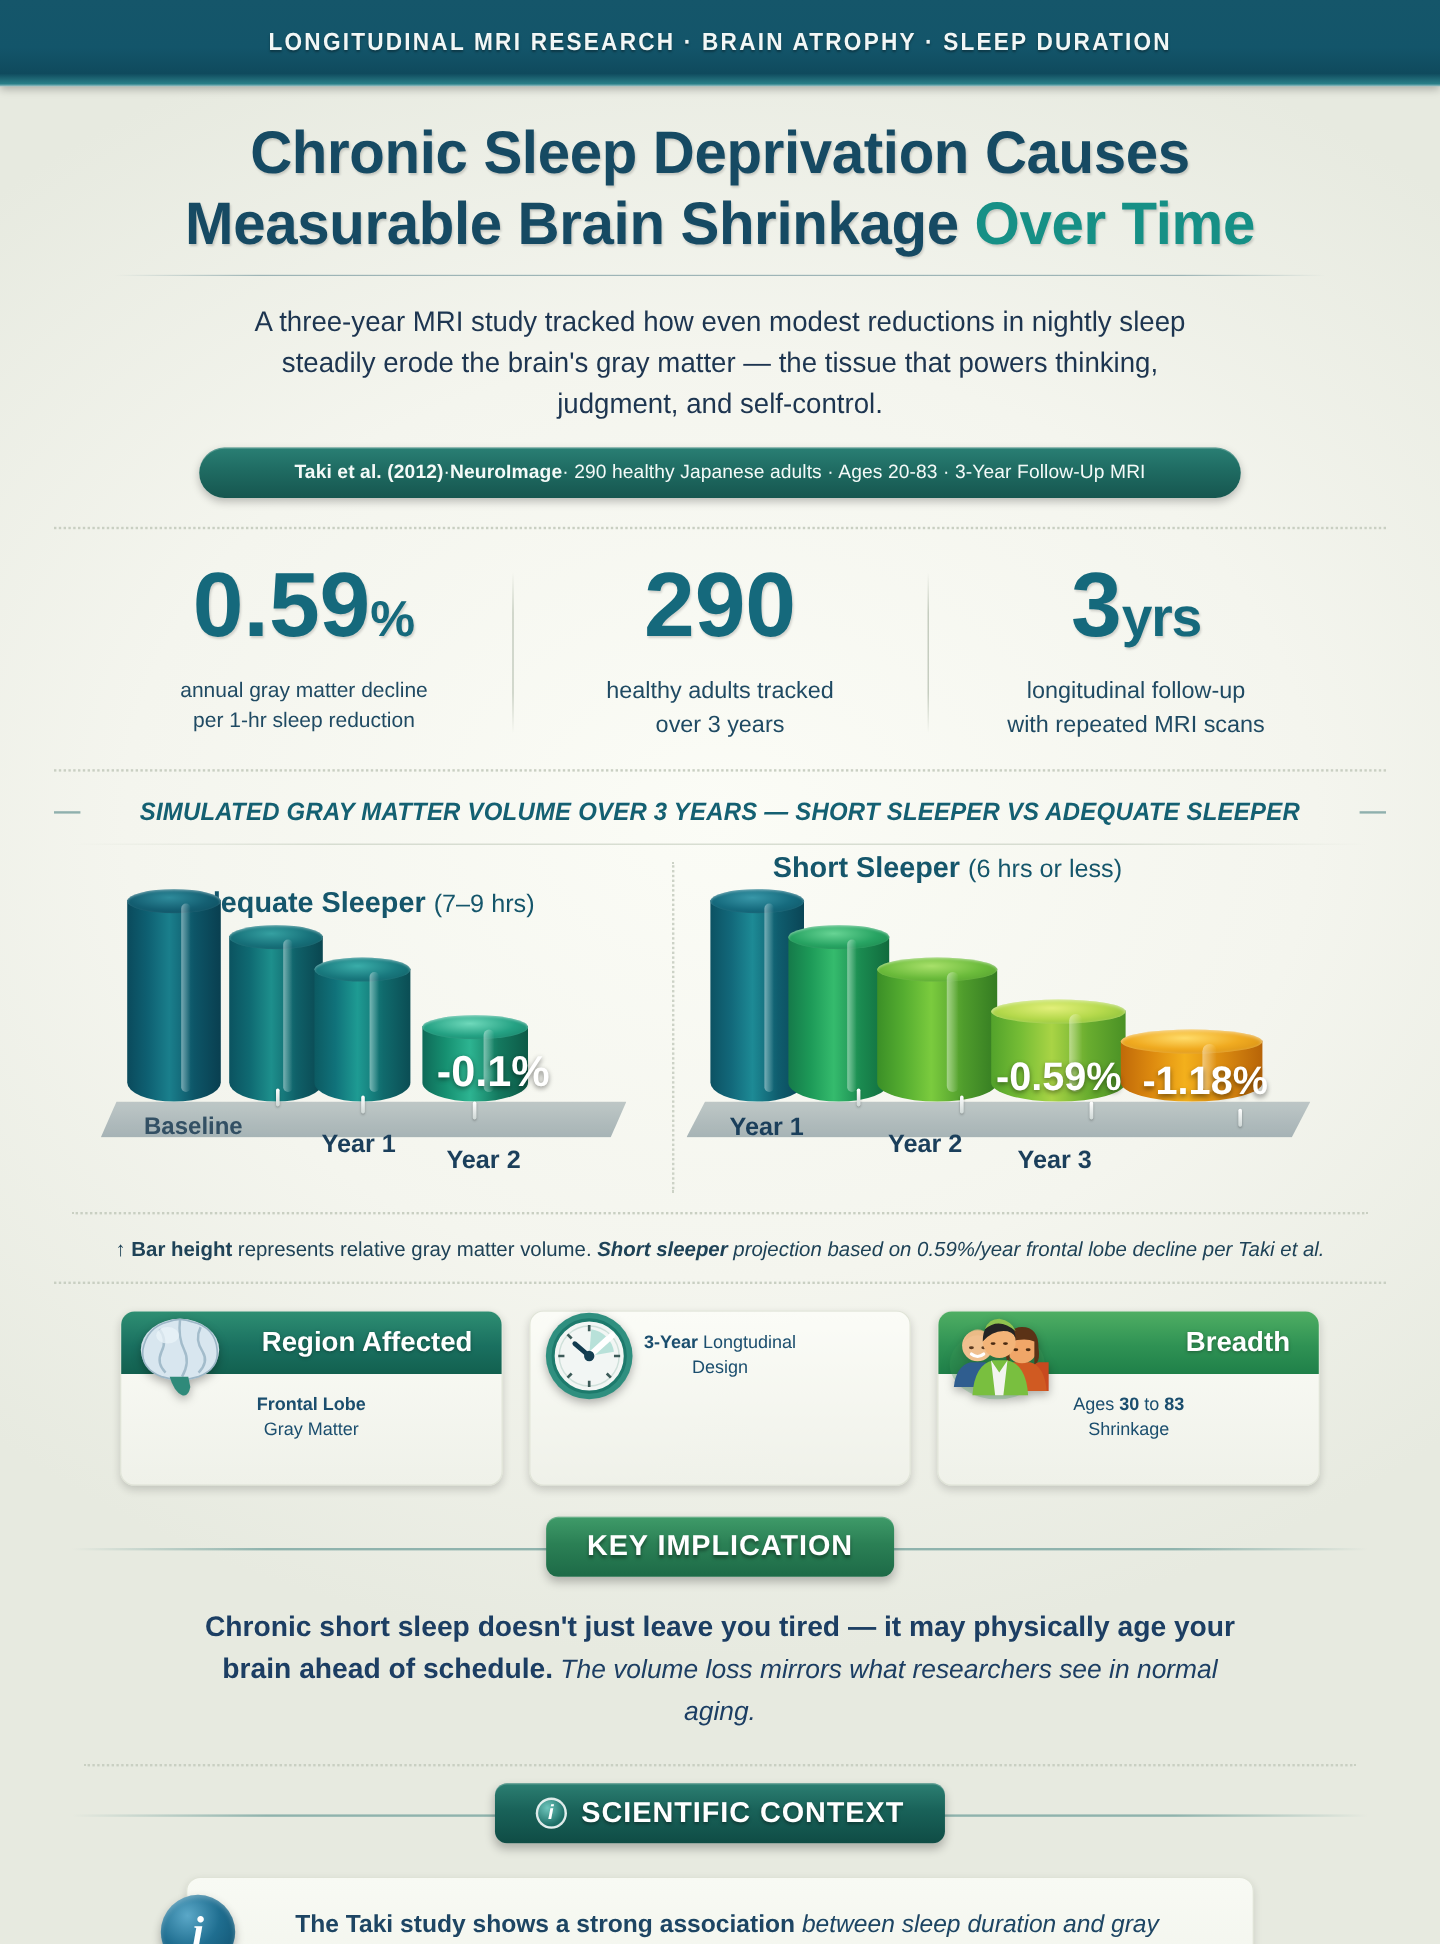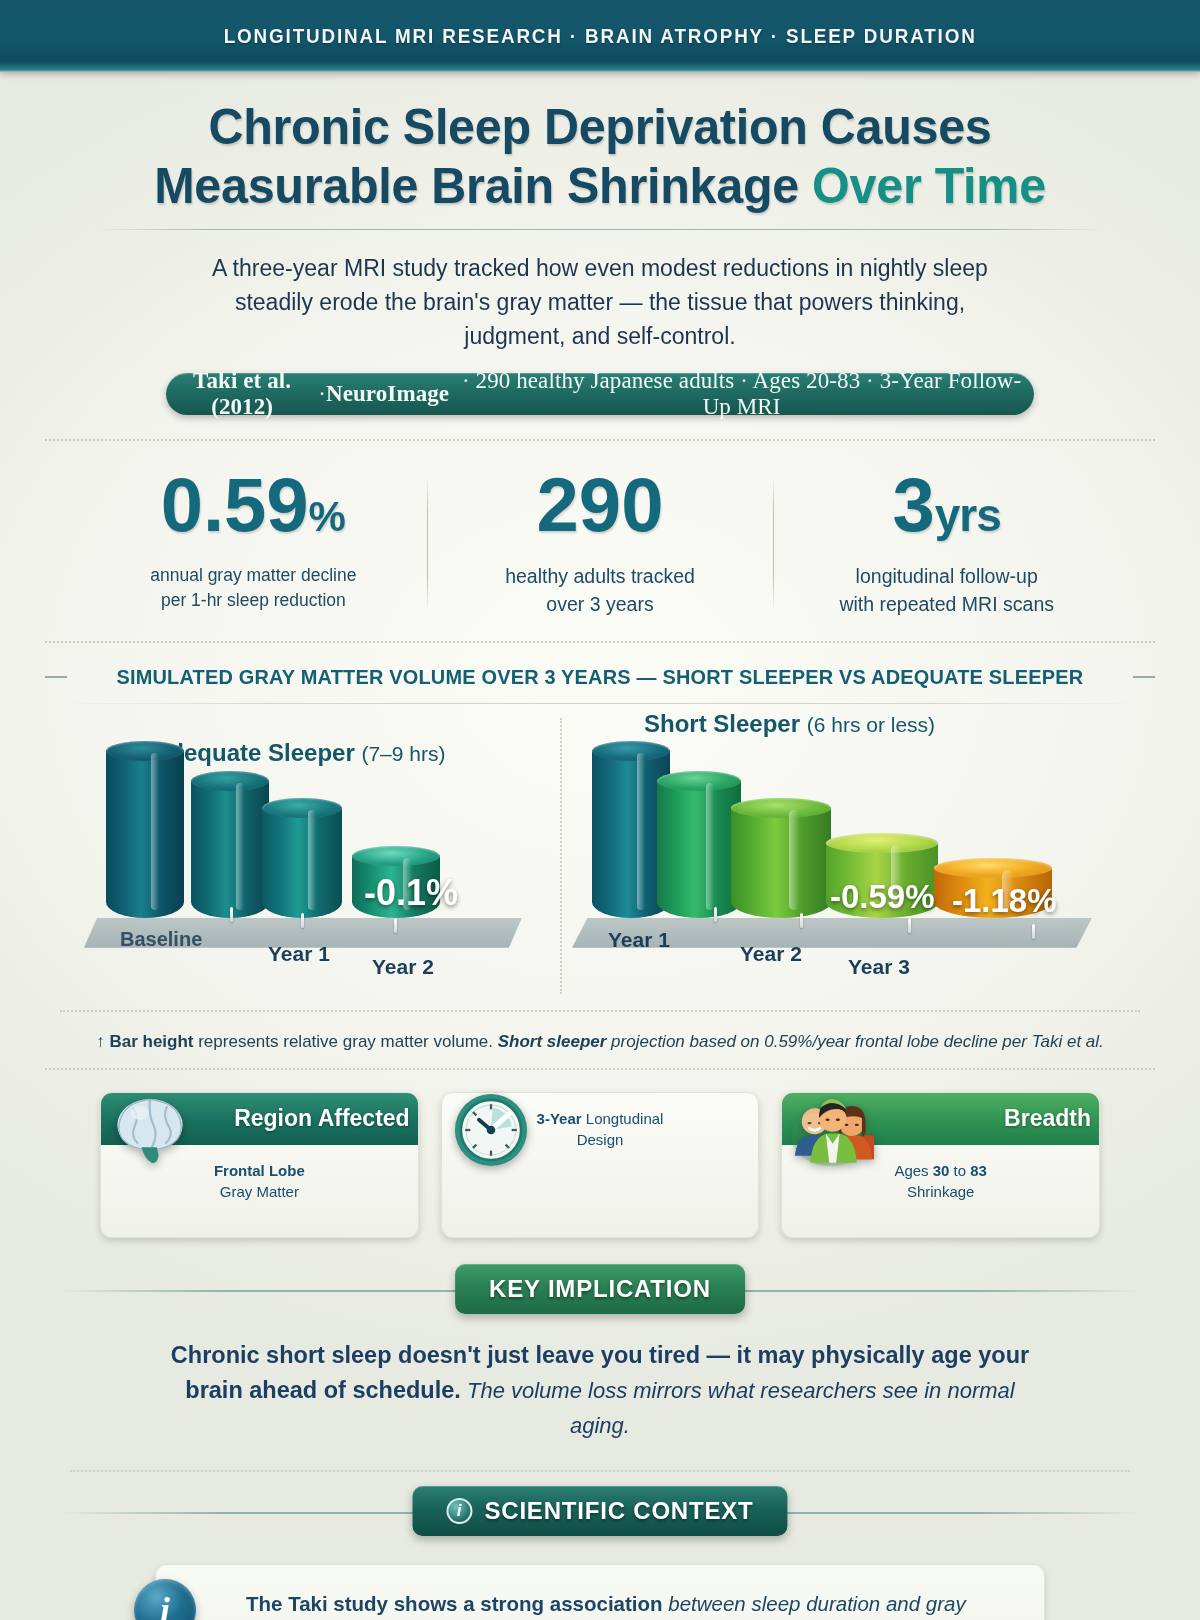--- a/index.html
+++ b/index.html
@@ -60,22 +60,22 @@
     transform: scaleX(.98);
   }
   
   .cite-pill {
     width: 868px; height: 42px; margin: 20px auto 0;
     border-radius: 21px;
     background: linear-gradient(180deg,#2a7f74 0%, #1f6b62 45%, #16564f 100%);
     box-shadow: 0 3px 7px rgba(0,0,0,.25), inset 0 1px 0 rgba(255,255,255,.22);
     display: flex; align-items: center; justify-content: center;
     color: #f4faf8;
-    font-size: 23px;
-    font-family: Liberation Serif, serif;
+    font-size: 16px;
+    font-family: Liberation Sans, sans-serif;
     letter-spacing: .1px;
     text-align: center;
   }
   .cite-pill b { font-weight: bold; }
   
   .dotrule {
     width: 1110px; height: 0; margin: 0 auto;
     border-top: 2px dotted #c9cfc2;
   }
   
@@ -101,21 +101,21 @@
   .stat-label {
     margin-top: 20px;
     font-size: 19.5px; line-height: 1.42;
     color: #1f4a63;
     font-family: "Liberation Sans Narrow","Liberation Sans",sans-serif;
   }
   .stat-label .small { font-size: 17.5px; }
   
   .sec-head {
     display: flex; align-items: center; justify-content: center;
-    gap: 24px; margin: 22px auto 0; width: 1110px;
+    gap: 24px; margin: 22px auto 0; width: 1110px; font-style: italic;
   }
   .sec-head .ln { height: 2px; flex: 1; background: #8fb0ad; max-width: 60px; }
   .sec-head .txt {
     font-family: "Liberation Sans Narrow","Liberation Sans",sans-serif;
     font-weight: bold; font-size: 21px; letter-spacing: .2px;
     color: #146072; text-transform: uppercase; white-space: nowrap;
     transform: scaleX(.95);
   }
   .softrule {
     width: 1080px; height: 1px; margin: 14px auto 0;
@@ -195,21 +195,21 @@
     border-radius: 12px;
     background: linear-gradient(180deg,#fbfcf7 0%, #eff1e9 100%);
     box-shadow: 0 3px 7px rgba(0,0,0,.16);
     border: 1px solid #e0e4d8;
     height: 146px;
     overflow: visible;
   }
   .card-head {
     height: 52px; border-radius: 11px 11px 0 0;
     display: flex; align-items: center; justify-content: flex-end;
-    padding-right: 8px;
+    padding-right: 24px;
     color: #ffffff; font-weight: bold; font-size: 23px;
     font-family: "Liberation Sans","Liberation Sans Narrow",sans-serif;
     text-shadow: 0 1px 3px rgba(0,0,0,.35);
   }
   .card.c1 .card-head { background: linear-gradient(180deg,#2e8e72 0%, #1a7060 55%, #12604f 100%); }
   .card.c2 .card-head { background: linear-gradient(180deg,#3a9d72 0%, #1f8063 55%, #156c56 100%); }
   .card.c3 .card-head { background: linear-gradient(180deg,#4fae63 0%, #2f9254 55%, #1f8049 100%); }
   .card-body {
     text-align: center; padding-top: 16px;
     font-size: 15px; line-height: 1.38; color: #1b4e6e;

